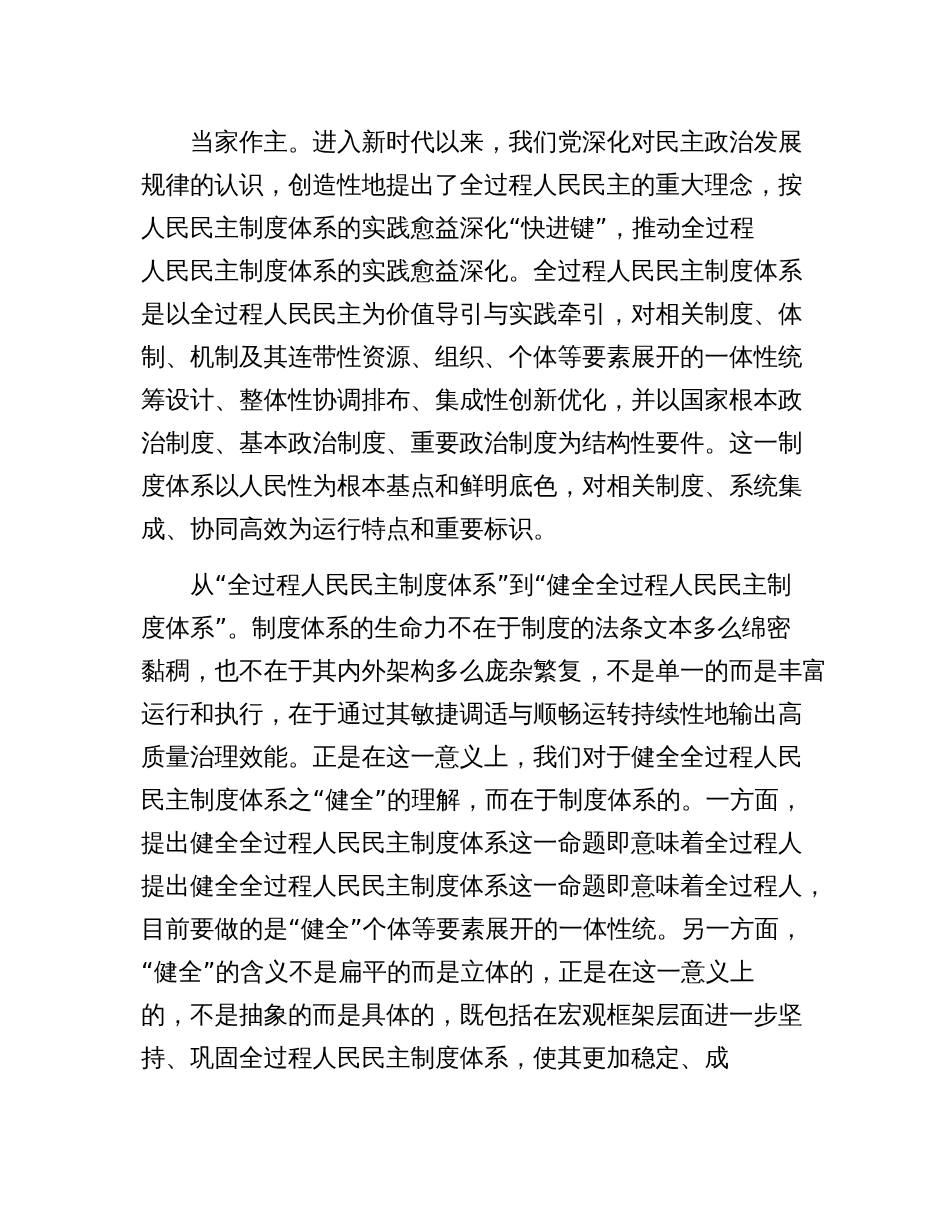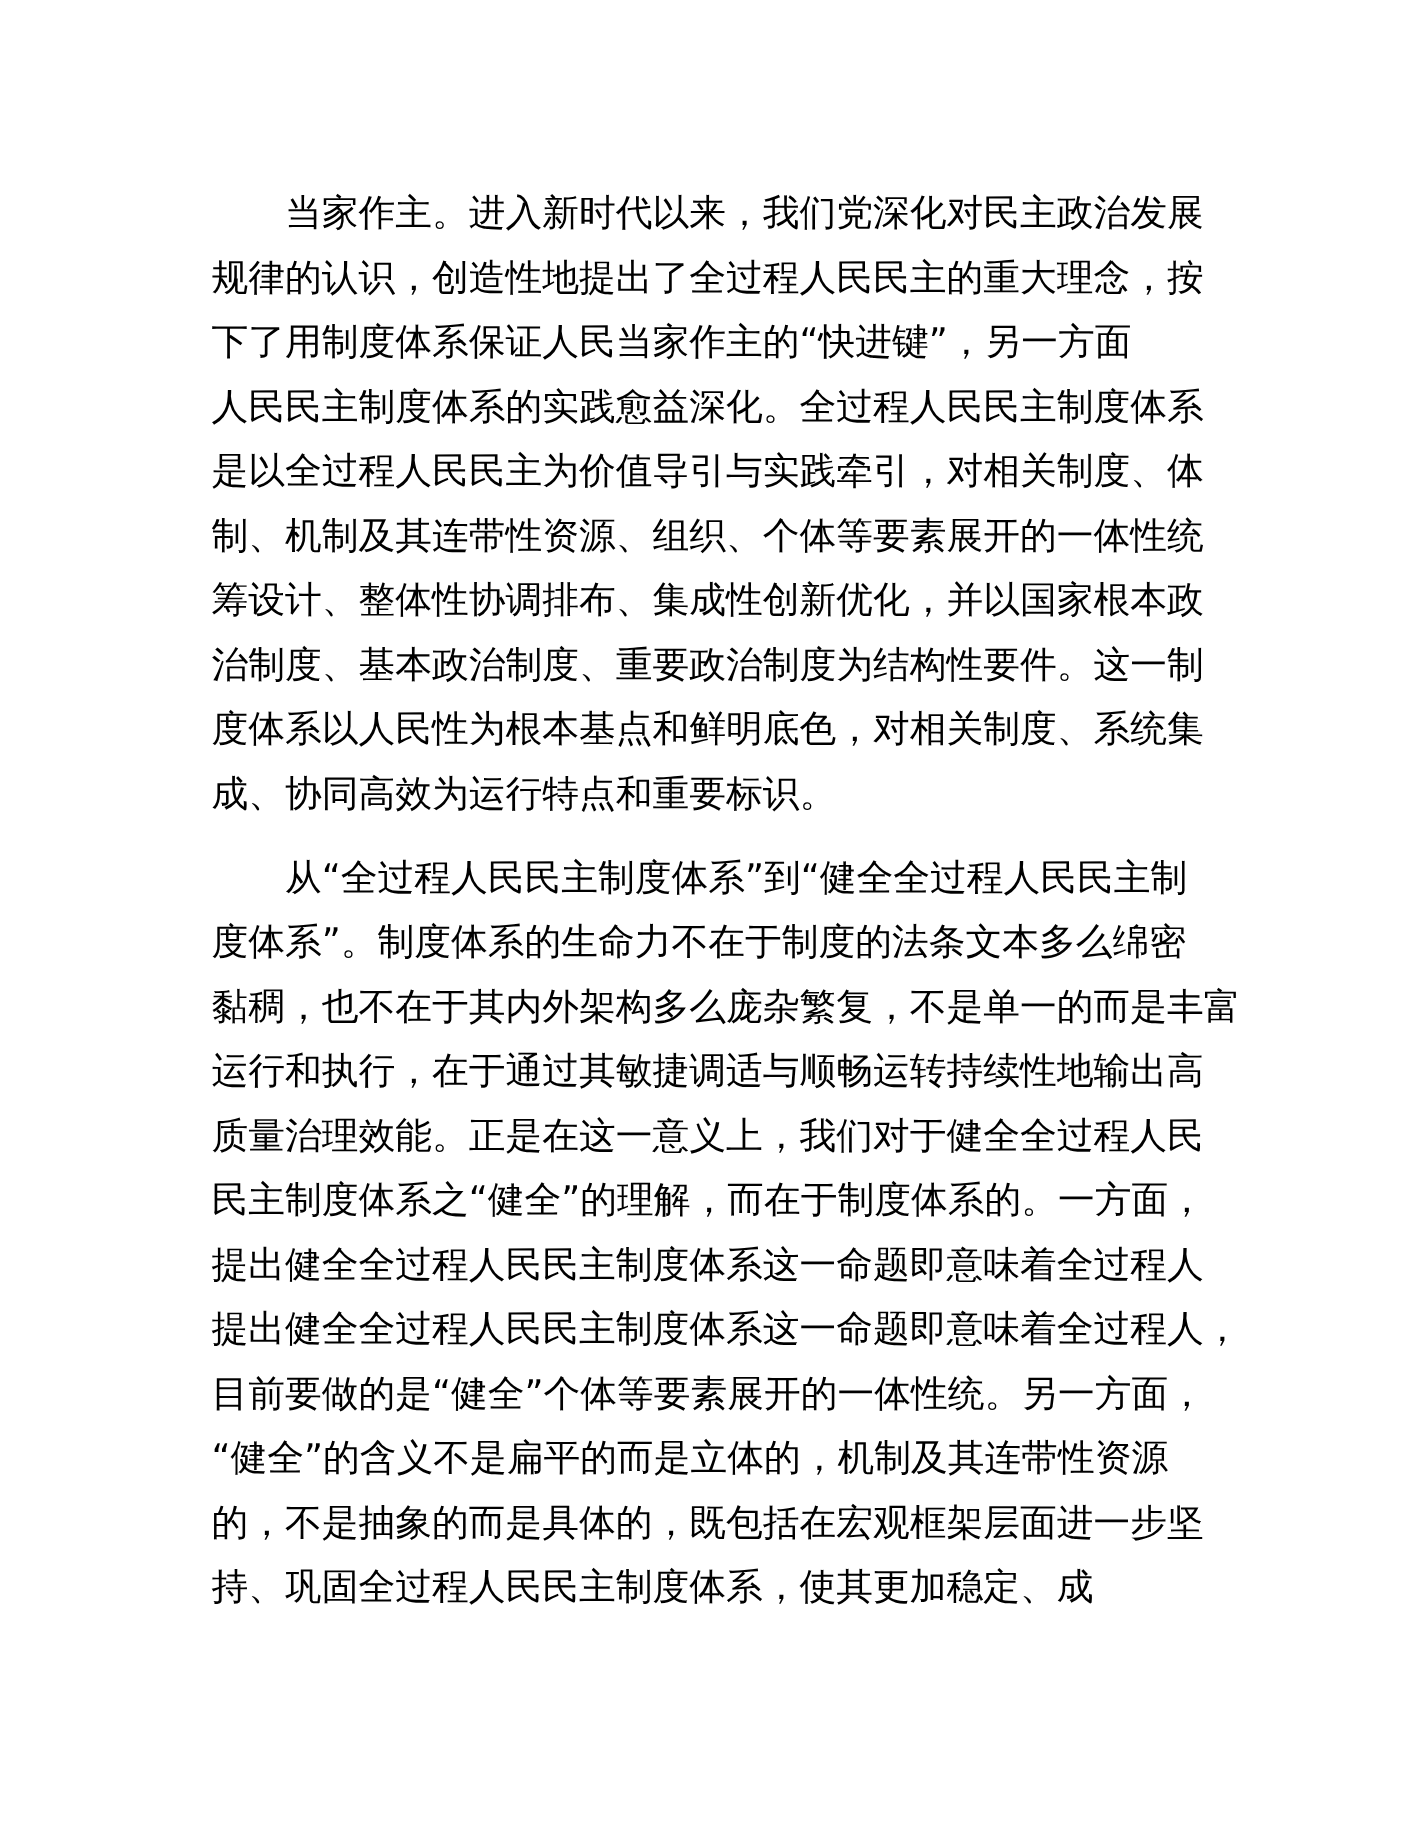--- a/index.html
+++ b/index.html
@@ -34,37 +34,37 @@
     }
     .indent { left: 190px; }
   </style>
 </head>
 <body>
 
 <div class="page">
   <div>
     <div class="line indent" style="top:120px">当家作主。进入新时代以来，我们党深化对民主政治发展</div>
     <div class="line" style="top:163px">规律的认识，创造性地提出了全过程人民民主的重大理念，按</div>
-    <div class="line" style="top:206px">下了用制度体系保证人民当家作主的“快进键”，另一方面</div>
+    <div class="line" style="top:206px">人民民主制度体系的实践愈益深化“快进键”，推动全过程</div>
     <div class="line" style="top:249px">人民民主制度体系的实践愈益深化。全过程人民民主制度体系</div>
     <div class="line" style="top:292px">是以全过程人民民主为价值导引与实践牵引，对相关制度、体</div>
     <div class="line" style="top:335px">制、机制及其连带性资源、组织、个体等要素展开的一体性统</div>
     <div class="line" style="top:378px">筹设计、整体性协调排布、集成性创新优化，并以国家根本政</div>
     <div class="line" style="top:421px">治制度、基本政治制度、重要政治制度为结构性要件。这一制</div>
     <div class="line" style="top:464px">度体系以人民性为根本基点和鲜明底色，对相关制度、系统集</div>
     <div class="line" style="top:507px">成、协同高效为运行特点和重要标识。</div>
   </div>
 
   <div>
     <div class="line indent" style="top:563px">从“全过程人民民主制度体系”到“健全全过程人民民主制</div>
     <div class="line" style="top:606px">度体系”。制度体系的生命力不在于制度的法条文本多么绵密</div>
     <div class="line" style="top:649px">黏稠，也不在于其内外架构多么庞杂繁复，不是单一的而是丰富</div>
     <div class="line" style="top:692px">运行和执行，在于通过其敏捷调适与顺畅运转持续性地输出高</div>
     <div class="line" style="top:735px">质量治理效能。正是在这一意义上，我们对于健全全过程人民</div>
     <div class="line" style="top:778px">民主制度体系之“健全”的理解，而在于制度体系的。一方面，</div>
     <div class="line" style="top:821px">提出健全全过程人民民主制度体系这一命题即意味着全过程人</div>
     <div class="line" style="top:864px">提出健全全过程人民民主制度体系这一命题即意味着全过程人，</div>
     <div class="line" style="top:907px">目前要做的是“健全”个体等要素展开的一体性统。另一方面，</div>
-    <div class="line" style="top:950px">“健全”的含义不是扁平的而是立体的，机制及其连带性资源</div>
+    <div class="line" style="top:950px">“健全”的含义不是扁平的而是立体的，正是在这一意义上</div>
     <div class="line" style="top:993px">的，不是抽象的而是具体的，既包括在宏观框架层面进一步坚</div>
     <div class="line" style="top:1036px">持、巩固全过程人民民主制度体系，使其更加稳定、成</div>
   </div>
 </div>
 
 </body></html>

